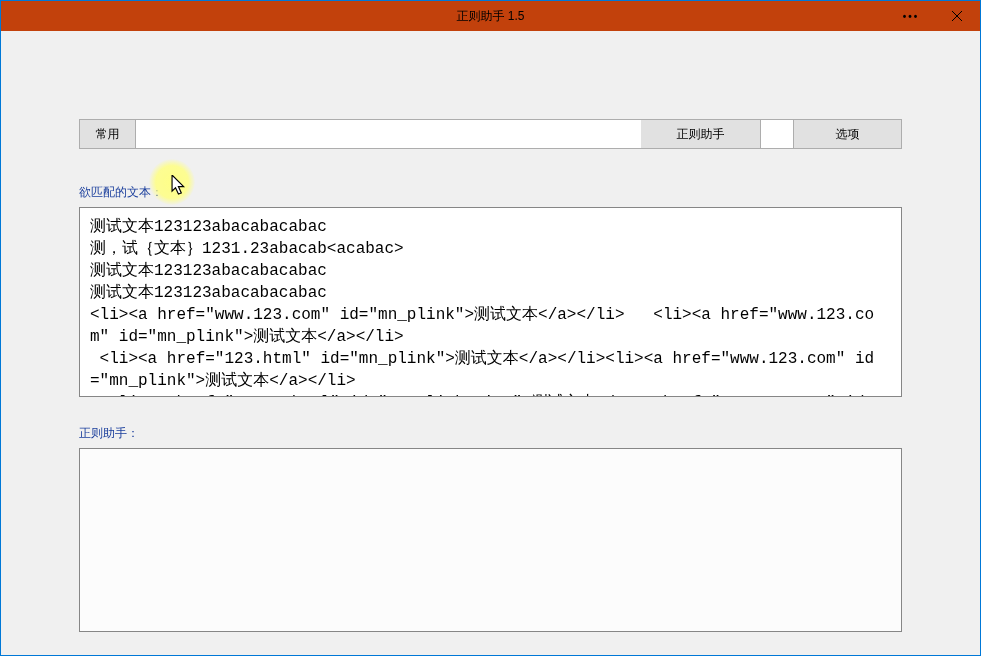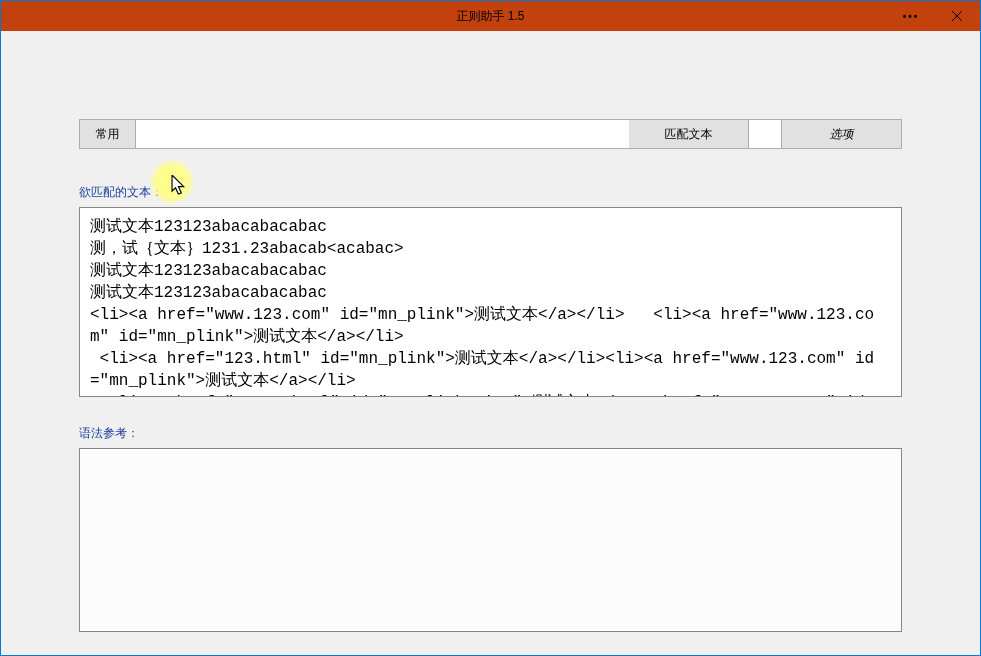--- a/index.html
+++ b/index.html
@@ -57,21 +57,21 @@
   .toolbar .btn.common { width: 56px; }
   .toolbar .expr {
     flex: 1;
     border: none;
     outline: none;
     padding: 0 8px;
     font-size: 12px;
     background: #fff;
   }
   .toolbar .btn.ref { width: 120px; }
-  .toolbar .btn.opt { width: 120px; font-style: italic; }
+  .toolbar .btn.opt { width: 108px; }
   .label {
     font-size: 12px; color: #1a3e9c;
     margin-top: 35px;
     margin-bottom: 6px;
   }
   .textbox {
     width: 100%;
     background: #fff;
     border: 1px solid #868686;
     padding: 8px 10px;
@@ -115,34 +115,34 @@
         </svg>
       </div>
     </div>
   </div>
 
   <div class="content">
 
     <div class="toolbar">
       <div class="btn common">常用</div>
       <input class="expr" type="text" value="" style="">
-      <div class="btn ref">匹配文本</div>
+      <div class="btn ref">正则助手</div>
       <div class="btn opt">选项</div>
     </div>
 
     <div class="label">欲匹配的文本：</div>
     <div class="textbox input">测试文本123123abacabacabac
 测，试｛文本｝1231.23abacab&lt;acabac&gt;
 测试文本123123abacabacabac
 测试文本123123abacabacabac
 &lt;li&gt;&lt;a href="www.123.com" id="mn_plink"&gt;测试文本&lt;/a&gt;&lt;/li&gt;   &lt;li&gt;&lt;a href="www.123.com" id="mn_plink"&gt;测试文本&lt;/a&gt;&lt;/li&gt;
  &lt;li&gt;&lt;a href="123.html" id="mn_plink"&gt;测试文本&lt;/a&gt;&lt;/li&gt;&lt;li&gt;&lt;a href="www.123.com" id="mn_plink"&gt;测试文本&lt;/a&gt;&lt;/li&gt;
   &lt;li&gt;&lt;a href="12345.html" id="mn_plink_sign"&gt;测试文本&lt;/a&gt;&lt;a href="www.123.com" id="mn_plink"&gt;测试文本&lt;/a&gt;&lt;/li&gt;</div>
 
-    <div class="label resultlabel">语法参考：</div>
+    <div class="label resultlabel">正则助手：</div>
     <div class="textbox output"></div>
 
   </div>
 
   <div class="highlight-spot" style="left:148px; top:158px;"></div>
   <svg class="cursor-arrow" style="left:169px; top:174px;" viewBox="0 0 12 19">
     <path d="M0 0 L0 14 L3 11 L5.5 16.5 L8 15.5 L5.5 10 L10 10 Z" fill="#ffffff" stroke="#000000" stroke-width="1"></path>
   </svg>
 
 </div>

